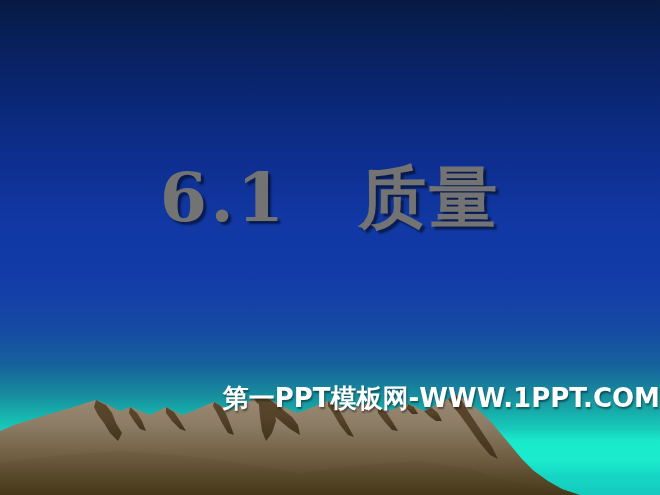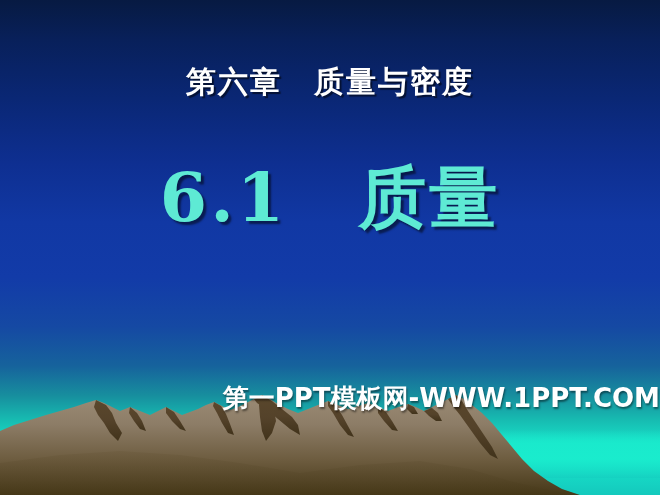--- a/index.html
+++ b/index.html
@@ -78,21 +78,21 @@
   #main-title {
     top: 158px;
     left: 0;
     width: 660px;
     text-align: center;
     font-family: "DejaVu Serif", "Liberation Serif", serif;
     font-weight: bold;
     font-size: 68px;
     line-height: 78px;
     letter-spacing: 3px;
-    color: #5eead4;
+    color: #737373;
     text-shadow: 3px 3px 2px rgba(0,0,0,0.5);
   }
 
   #watermark {
     top: 381px;
     left: 0;
     width: 660px;
     text-align: right;
     font-family: "DejaVu Sans", "Liberation Sans", sans-serif;
     font-weight: bold;
@@ -153,19 +153,18 @@
       <path d="M378,22 L386,27 L392,36 L398,46 L392,45 L384,36 L378,28 Z"></path>
       <path d="M448,14 L456,10 L462,16 L468,26 L476,38 L484,50 L492,62 L498,74 L490,70 L480,58 L470,44 L460,30 L452,20 Z"></path>
       <path d="M424,26 L432,23 L438,28 L442,36 L436,36 L429,31 Z"></path>
       <path d="M408,19 L414,22 L418,29 L412,29 L407,24 Z"></path>
     </g>
 
     <path fill="url(#gBase)" d="M0,78 L60,70 L120,66 L180,70 L240,78 L300,88 L360,80
              L420,76 L470,84 L510,96 L545,104 L575,110 L0,110 Z" opacity="0.55"></path>
   </svg>
 
-  <div class="txt" id="chapter-line">第六章　质量与密度</div>
 
   <div class="txt" id="main-title">6.1　质量</div>
 
   <div class="txt" id="watermark">第一PPT模板网-WWW.1PPT.COM</div>
 
 </div>
 
 </body></html>

